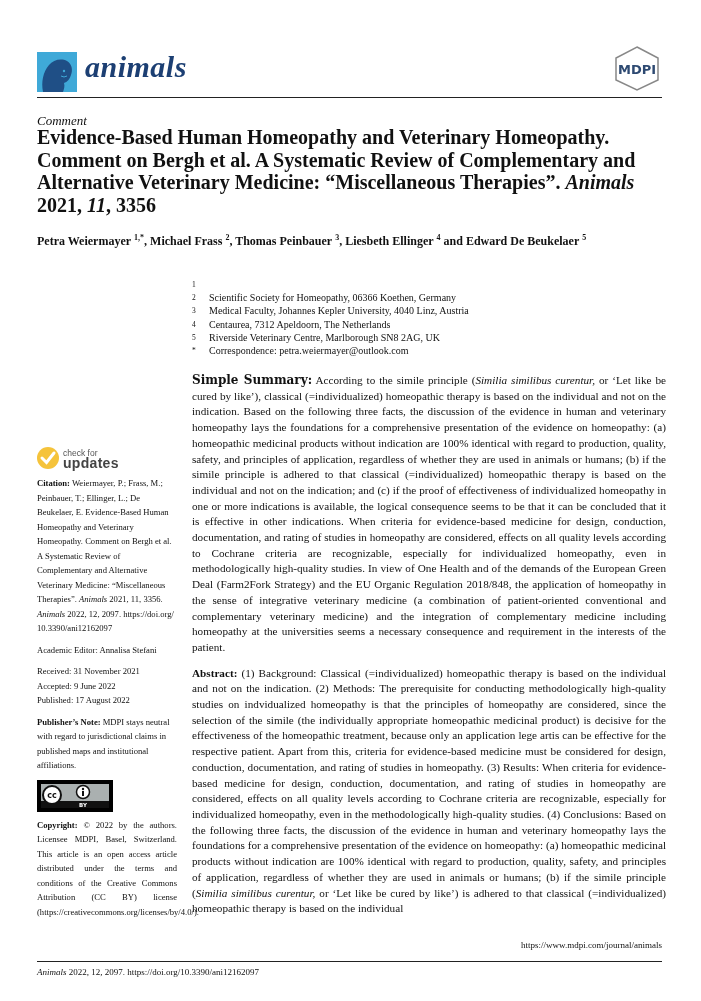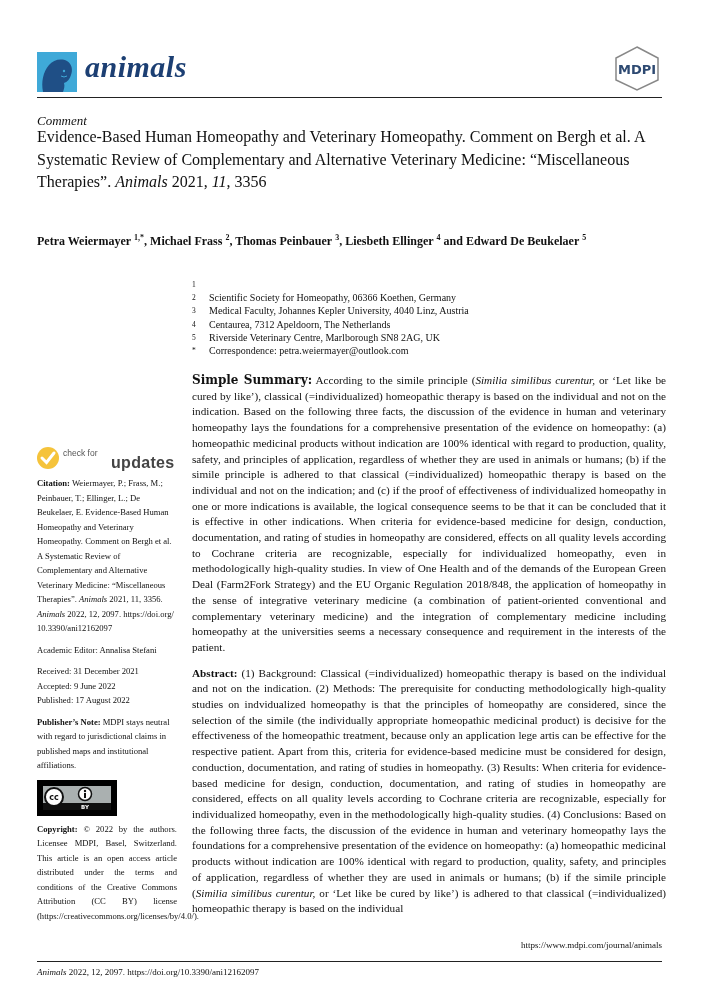--- a/index.html
+++ b/index.html
@@ -12,40 +12,40 @@
   .journal-name {
     position: absolute; left: 48px; top: -2px; font-size: 30px; font-weight: bold; font-style: italic;
     color: #1c3f73; letter-spacing: 0.5px;
   }
   .mdpi-logo { position: absolute; right: 0; top: -8px; width: 50px; height: 48px; text-align: right; }
   .header-rule { position: absolute; left: 37px; top: 97px; width: 625px; height: 0; border-top: 1.3px solid #222; }
 
   .article-type { position: absolute; left: 37px; top: 113px; font-size: 13px; font-style: italic; }
   .title {
     position: absolute; left: 37px; top: 126px; width: 640px; margin: 0;
-    font-size: 16px; font-weight: normal; line-height: 22.6px; color: #111;
+    font-size: 20px; font-weight: bold; line-height: 22.6px; color: #111;
   }
   .title i { font-style: italic; }
   .authors { position: absolute; left: 37px; top: 233px; font-size: 12px; font-weight: bold; white-space: nowrap; }
   .authors sup { font-size: 8px; font-weight: bold; }
 
   .affils { position: absolute; left: 192px; top: 278px; font-size: 10px; line-height: 13.2px; }
   .affil { display: flex; }
   .affil .mk { width: 17px; font-size: 7.5px; padding-top: 0px; }
 
   .sidebar { position: absolute; left: 37px; top: 445px; width: 140px; font-size: 8.6px; line-height: 14.5px; }
   .cfu { display: flex; align-items: center; height: 26px; margin-bottom: 5px; }
   .cfu-circle { width: 22px; height: 22px; border-radius: 50%; background: #f5c33b; position: relative; margin-right: 4px; }
   .cfu-text { font-family: Liberation Sans, sans-serif; line-height: 10px; color: #555; }
   .cfu-text .t1 { font-size: 8.5px; }
-  .cfu-text .t2 { font-size: 16px; font-weight: bold; color: #444; letter-spacing: 0.3px; margin-left: 48px; }
+  .cfu-text .t2 { font-size: 14px; font-weight: bold; color: #444; letter-spacing: 0.3px; }
   .side-block { margin-bottom: 7px; }
   .side-block b { font-weight: bold; }
   .justify { text-align: justify; }
-  .cc-badge { width: 68px; height: 24px; background: #aab0b0; border: 6px solid #000000; position: relative; margin: 2px 0 6px 0; }
+  .cc-badge { width: 68px; height: 24px; background: #aab0b0; border: 4px solid #000000; position: relative; margin: 2px 0 6px 0; }
 
   .main { position: absolute; left: 192px; top: 373px; width: 474px; font-size: 11.2px; line-height: 15.7px; text-align: justify; }
   .main p { margin: 0; }
   .main b { font-weight: bold; }
   .sum-label { font-family: "DejaVu Serif", serif; font-size: 12px; }
   .abstract { margin-top: 10px !important; }
 
   .footer-rule { position: absolute; left: 37px; top: 961px; width: 625px; border-top: 1.3px solid #222; }
   .footer-left { position: absolute; left: 37px; top: 967px; font-size: 9px; }
   .footer-right { position: absolute; right: 39px; top: 940px; font-size: 9px; }
@@ -113,21 +113,21 @@
         </svg>
     </div>
     <div class="cfu-text">
       <div class="t1">check for</div>
       <div class="t2">updates</div>
     </div>
   </div>
   <div class="side-block"><b>Citation:</b><span> Weiermayer, P.; Frass, M.; Peinbauer, T.; Ellinger, L.; De Beukelaer, E. Evidence-Based Human Homeopathy and Veterinary Homeopathy. Comment on Bergh et al. A Systematic Review of Complementary and Alternative Veterinary Medicine: “Miscellaneous Therapies”. </span><i>Animals</i><span> 2021, 11, 3356. </span><i>Animals</i><span> 2022, 12, 2097. </span><span style="word-break:break-all;">https://doi.org/10.3390/ani12162097</span></div>
   <div class="side-block">Academic Editor: Annalisa Stefani</div>
   <div class="side-block">
-    <div>Received: 31 December 2021</div>
+    <div>Received: 31 November 2021</div>
     <div>Accepted: 9 June 2022</div>
     <div>Published: 17 August 2022</div>
   </div>
   <div class="side-block"><b>Publisher’s Note:</b><span> MDPI stays neutral with regard to jurisdictional claims in published maps and institutional affiliations.</span></div>
   <div class="cc-badge">
     <svg width="68" height="24" viewBox="0 0 68 24">
       <rect x="0" y="17" width="68" height="7" fill="#111"></rect>
       <circle cx="11" cy="11" r="9" fill="#fff" stroke="#111" stroke-width="2"></circle>
       <text x="11" y="14" text-anchor="middle" font-family="DejaVu Sans, sans-serif" font-weight="bold" font-size="8" fill="#111">cc</text>
       <circle cx="42" cy="8" r="6.5" fill="#fff" stroke="#111" stroke-width="1.5"></circle>

